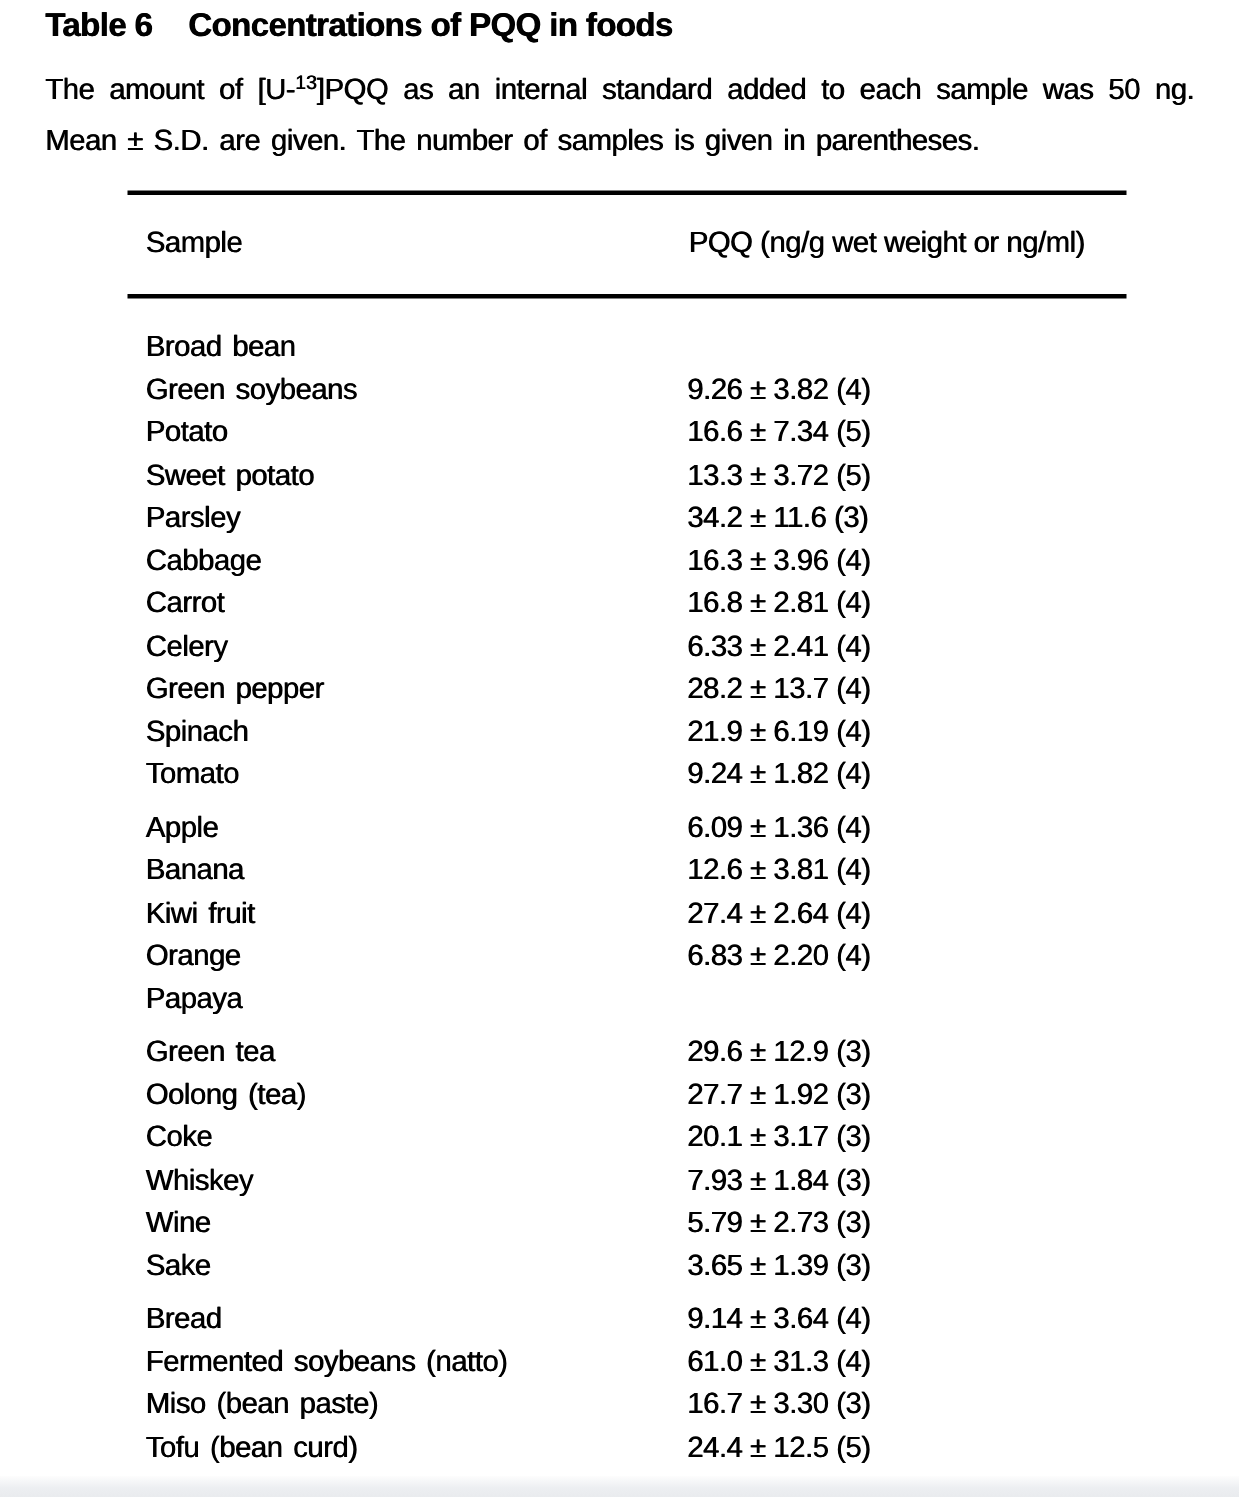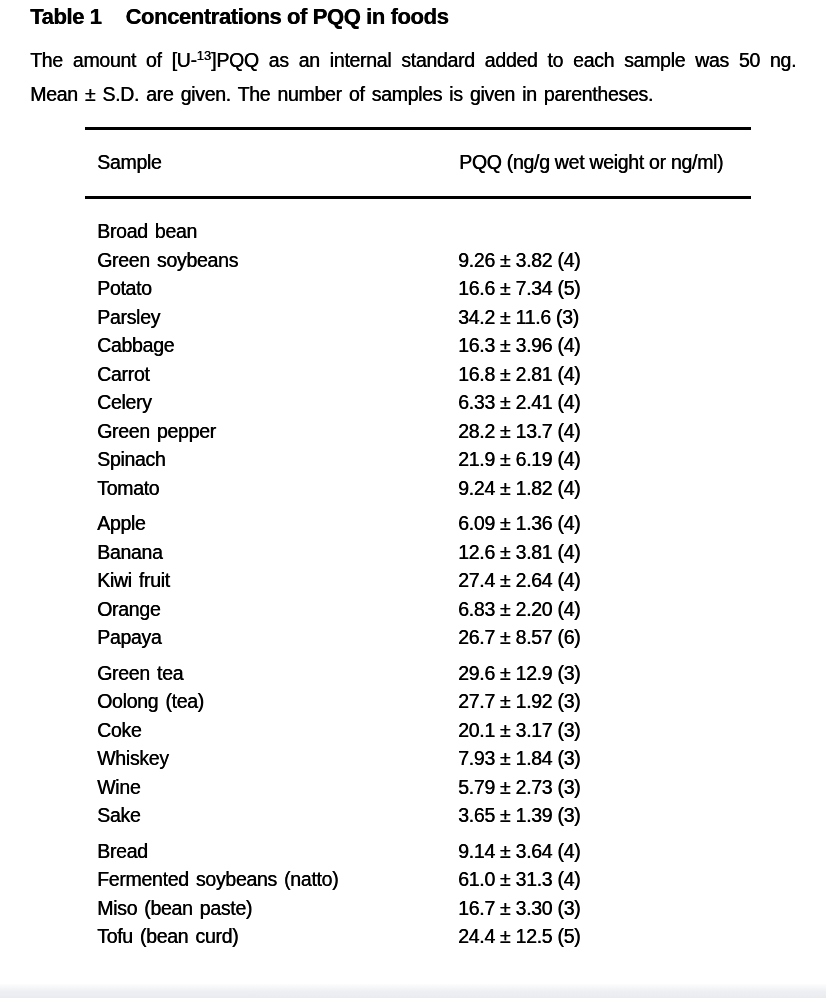--- a/index.html
+++ b/index.html
@@ -67,21 +67,21 @@
 
   .scan-edge {
     position: absolute; left: 0; right: 0; bottom: 0; height: 14px;
     background: linear-gradient(180deg, #fdfdfd 0%, #edeff2 55%, #e9ebee 100%);
   }
 </style>
 </head>
 <body>
 
 <div class="page-title ink">
-  <span class="title-label">Table 1</span><span class="title-text">Concentrations of PQQ in foods</span>
+  <span class="title-label">Table 6</span><span class="title-text">Concentrations of PQQ in foods</span>
 </div>
 
 <div class="caption-line1 ink">
   <span>The amount of [U-</span><span class="sup">13</span><span>]PQQ as an internal standard added to each sample was 50 ng.</span>
 </div>
 <div class="caption-line2 ink">Mean ± S.D. are given. The number of samples is given in parentheses.</div>
 
 <div class="rule rule-top"></div>
 
 <div class="col-header sample ink">Sample</div>
@@ -96,20 +96,24 @@
       </div>
       <div class="row">
         <span class="cell-sample ink">Green soybeans</span>
         <span class="cell-value ink">9.26 ± 3.82 (4)</span>
       </div>
       <div class="row">
         <span class="cell-sample ink">Potato</span>
         <span class="cell-value ink">16.6 ± 7.34 (5)</span>
       </div>
       <div class="row">
+        <span class="cell-sample ink">Sweet potato</span>
+        <span class="cell-value ink">13.3 ± 3.72 (5)</span>
+      </div>
+      <div class="row">
         <span class="cell-sample ink">Parsley</span>
         <span class="cell-value ink">34.2 ± 11.6 (3)</span>
       </div>
       <div class="row">
         <span class="cell-sample ink">Cabbage</span>
         <span class="cell-value ink">16.3 ± 3.96 (4)</span>
       </div>
       <div class="row">
         <span class="cell-sample ink">Carrot</span>
         <span class="cell-value ink">16.8 ± 2.81 (4)</span>
@@ -143,21 +147,20 @@
       <div class="row">
         <span class="cell-sample ink">Kiwi fruit</span>
         <span class="cell-value ink">27.4 ± 2.64 (4)</span>
       </div>
       <div class="row">
         <span class="cell-sample ink">Orange</span>
         <span class="cell-value ink">6.83 ± 2.20 (4)</span>
       </div>
       <div class="row">
         <span class="cell-sample ink">Papaya</span>
-        <span class="cell-value ink">26.7 ± 8.57 (6)</span>
       </div>
     </div>
     <div class="group">
       <div class="row">
         <span class="cell-sample ink">Green tea</span>
         <span class="cell-value ink">29.6 ± 12.9 (3)</span>
       </div>
       <div class="row">
         <span class="cell-sample ink">Oolong (tea)</span>
         <span class="cell-value ink">27.7 ± 1.92 (3)</span>

